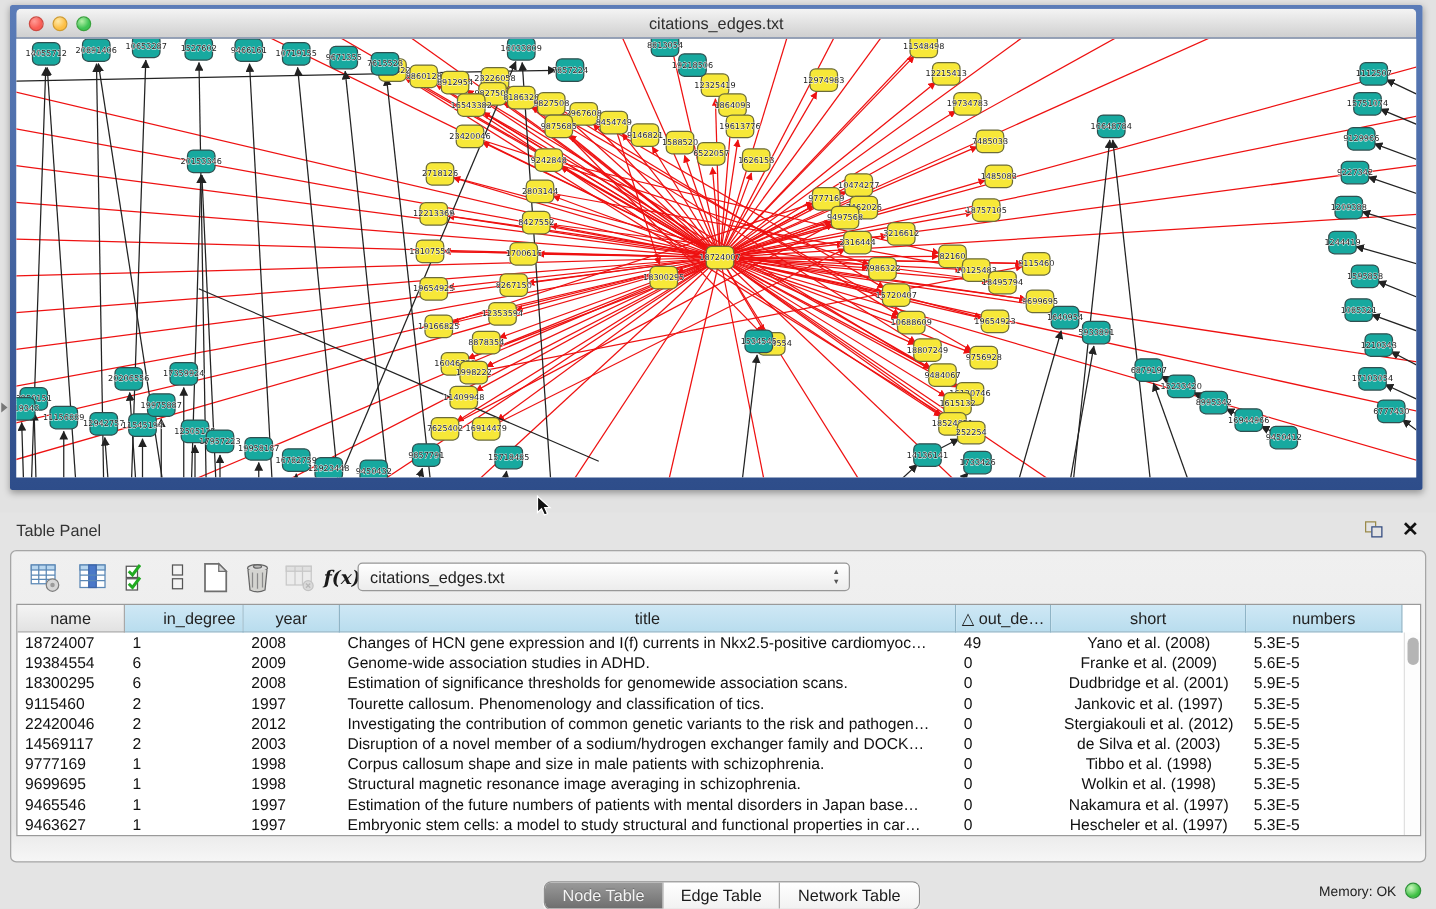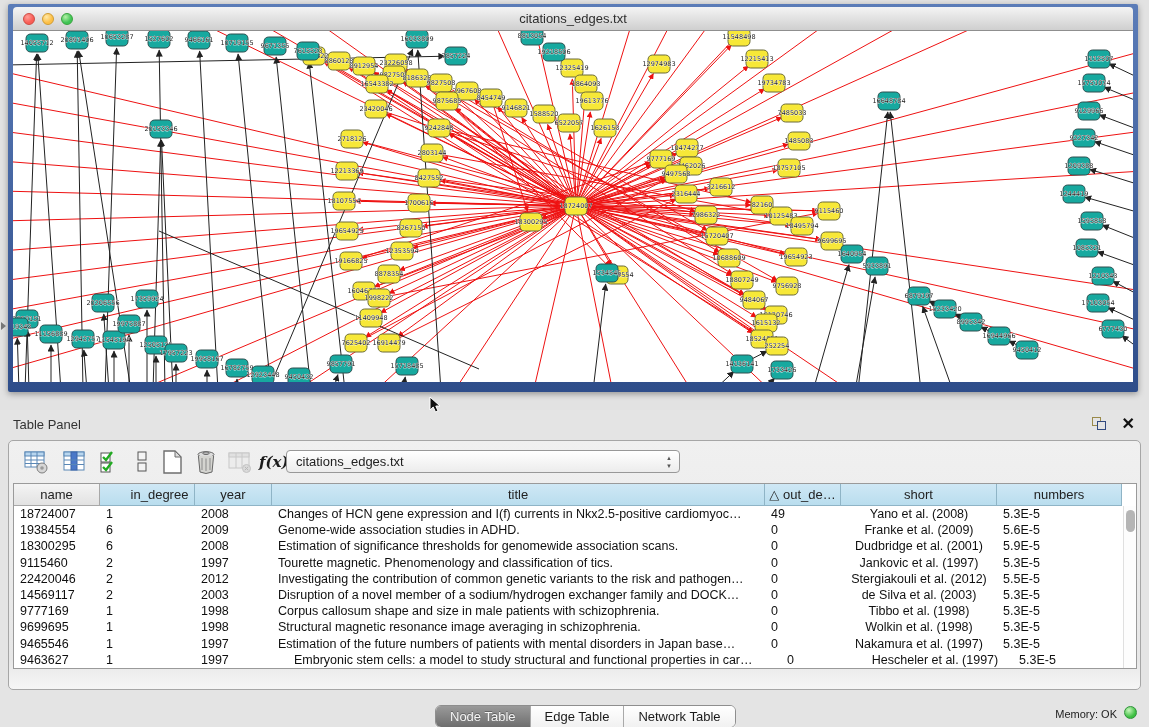--- a/index.html
+++ b/index.html
@@ -892,21 +892,21 @@
             <div class="td" style="width: 77px;">2008</div>
             <div class="td" style="width: 493px;">Estimation of significance thresholds for genomewide association scans.</div>
             <div class="td" style="width: 76px;">0</div>
             <div class="td center" style="width: 156px;">Dudbridge et al. (2001)</div>
             <div class="td" style="width: 125px;">5.9E-5</div>
           </div>
           <div class="tr">
             <div class="td" style="width: 86px;">9115460</div>
             <div class="td" style="width: 95px;">2</div>
             <div class="td" style="width: 77px;">1997</div>
-            <div class="td" style="width: 493px;">Tourette magnetic. Phenomenology and classification of tics.</div>
+            <div class="td" style="width: 493px;">Tourette callosum. Phenomenology and classification of tics.</div>
             <div class="td" style="width: 76px;">0</div>
             <div class="td center" style="width: 156px;">Jankovic et al. (1997)</div>
             <div class="td" style="width: 125px;">5.3E-5</div>
           </div>
           <div class="tr">
             <div class="td" style="width: 86px;">22420046</div>
             <div class="td" style="width: 95px;">2</div>
             <div class="td" style="width: 77px;">2012</div>
             <div class="td" style="width: 493px;">Investigating the contribution of common genetic variants to the risk and pathogen…</div>
             <div class="td" style="width: 76px;">0</div>
@@ -946,21 +946,21 @@
             <div class="td" style="width: 77px;">1997</div>
             <div class="td" style="width: 493px;">Estimation of the future numbers of patients with mental disorders in Japan base…</div>
             <div class="td" style="width: 76px;">0</div>
             <div class="td center" style="width: 156px;">Nakamura et al. (1997)</div>
             <div class="td" style="width: 125px;">5.3E-5</div>
           </div>
           <div class="tr">
             <div class="td" style="width: 86px;">9463627</div>
             <div class="td" style="width: 95px;">1</div>
             <div class="td" style="width: 77px;">1997</div>
-            <div class="td" style="width: 493px; margin-left: 16px;">Embryonic stem cells: a model to study structural and functional properties in car…</div>
+            <div class="td" style="width: 493px;">Embryonic stem cells: a model to study structural and functional properties in car…</div>
             <div class="td" style="width: 76px;">0</div>
             <div class="td center" style="width: 156px;">Hescheler et al. (1997)</div>
             <div class="td" style="width: 125px;">5.3E-5</div>
           </div>
         </div>
       <div class="vscroll">
         <div class="vthumb"></div>
       </div>
     </div>
 

